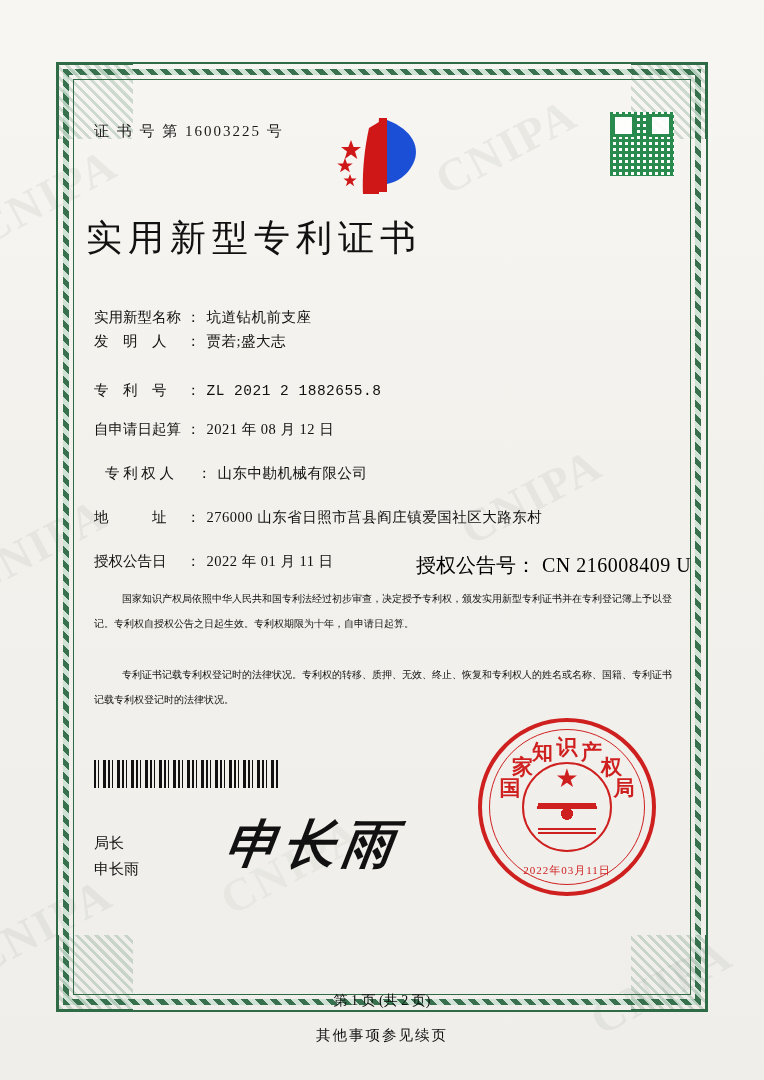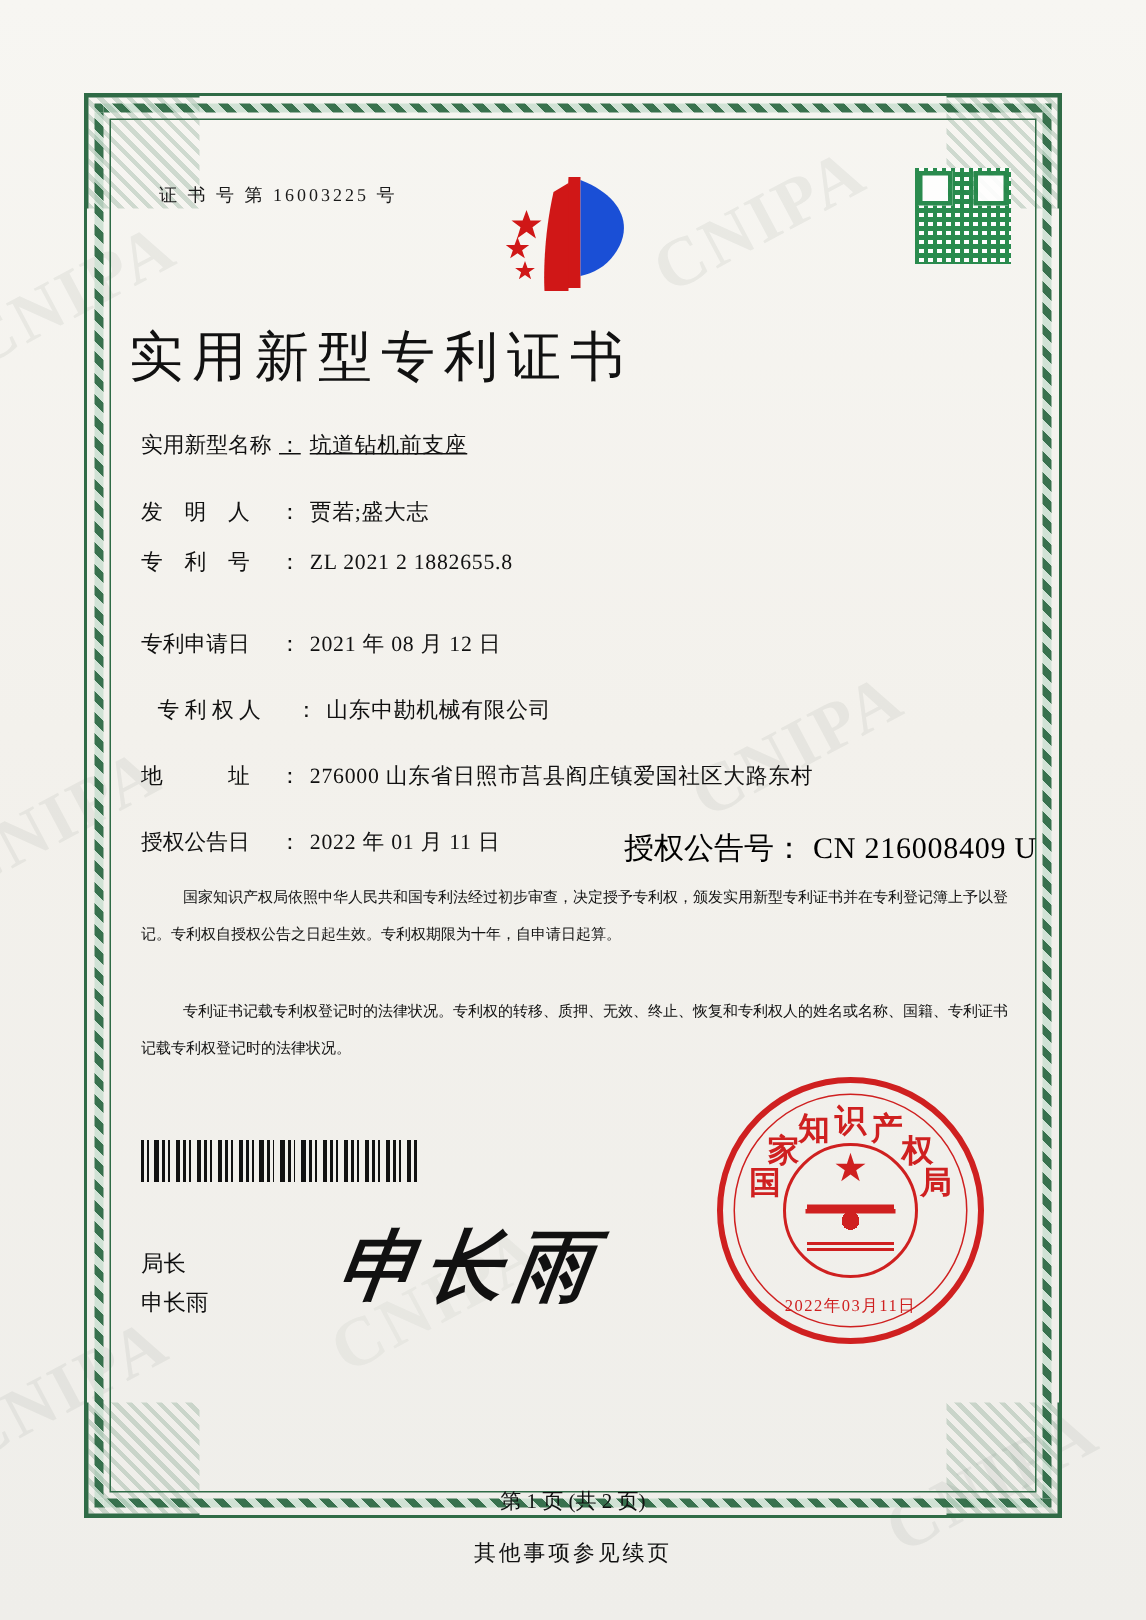--- a/index.html
+++ b/index.html
@@ -81,24 +81,23 @@
   
   #content {
     position: absolute;
     left: 86px; top: 92px;
     width: 592px; height: 890px;
   }
 
   #cert-no {
     position: absolute;
     left: 8px; top: 30px;
-    font-size: 12px;
+    font-size: 15px;
     letter-spacing: 2px;
     color: #1a1a1a;
-    margin-left: 12px;
   }
 
   
   #qr {
     position: absolute;
     right: 4px; top: 20px;
     width: 64px; height: 64px;
     background-color: #fff;
     background-image:
       repeating-linear-gradient(0deg,  #15803d 0 3px, transparent 3px 6px),
@@ -142,23 +141,23 @@
     white-space: nowrap;
   }
   .flabel {
     display: inline-block;
     width: 92px;
     letter-spacing: 0px;
   }
   .fcolon { margin-right: 6px; }
   .fval { letter-spacing: .5px; }
 
-  .f1 { top: 195px; text-decoration: underline; }
+  .f1 { top: 216px; }
   .f2 { top: 240px; }
-  .f3 { top: 273px; }
+  .f3 { top: 289px; font-family: Liberation Mono, monospace; }
   .f4 { top: 328px; }
   .f5 { top: 372px; margin-left: 11px; }
   .f6 { top: 416px; }
   .f7 { top: 460px; }
   #pub-no {
     position: absolute;
     left: 330px; top: 460px;
     font-size: 20px;
     white-space: nowrap;
   }
@@ -325,21 +324,21 @@
     <div class="field f1">
       <span class="flabel">实用新型名称</span><span class="fcolon">：</span><span class="fval">坑道钻机前支座</span>
     </div>
     <div class="field f2">
       <span class="flabel">发　明　人</span><span class="fcolon">：</span><span class="fval">贾若;盛大志</span>
     </div>
     <div class="field f3">
       <span class="flabel">专　利　号</span><span class="fcolon">：</span><span class="fval">ZL 2021 2 1882655.8</span>
     </div>
     <div class="field f4">
-      <span class="flabel">专利申请日</span><span class="fcolon">：</span><span class="fval">2021 年 08 月 12 日</span>
+      <span class="flabel">自申请日起算</span><span class="fcolon">：</span><span class="fval">2021 年 08 月 12 日</span>
     </div>
     <div class="field f5">
       <span class="flabel">专 利 权 人</span><span class="fcolon">：</span><span class="fval">山东中勘机械有限公司</span>
     </div>
     <div class="field f6">
       <span class="flabel">地　　　址</span><span class="fcolon">：</span><span class="fval">276000  山东省日照市莒县阎庄镇爱国社区大路东村</span>
     </div>
     <div class="field f7">
       <span class="flabel">授权公告日</span><span class="fcolon">：</span><span class="fval">2022 年 01 月 11 日</span>
     </div>

